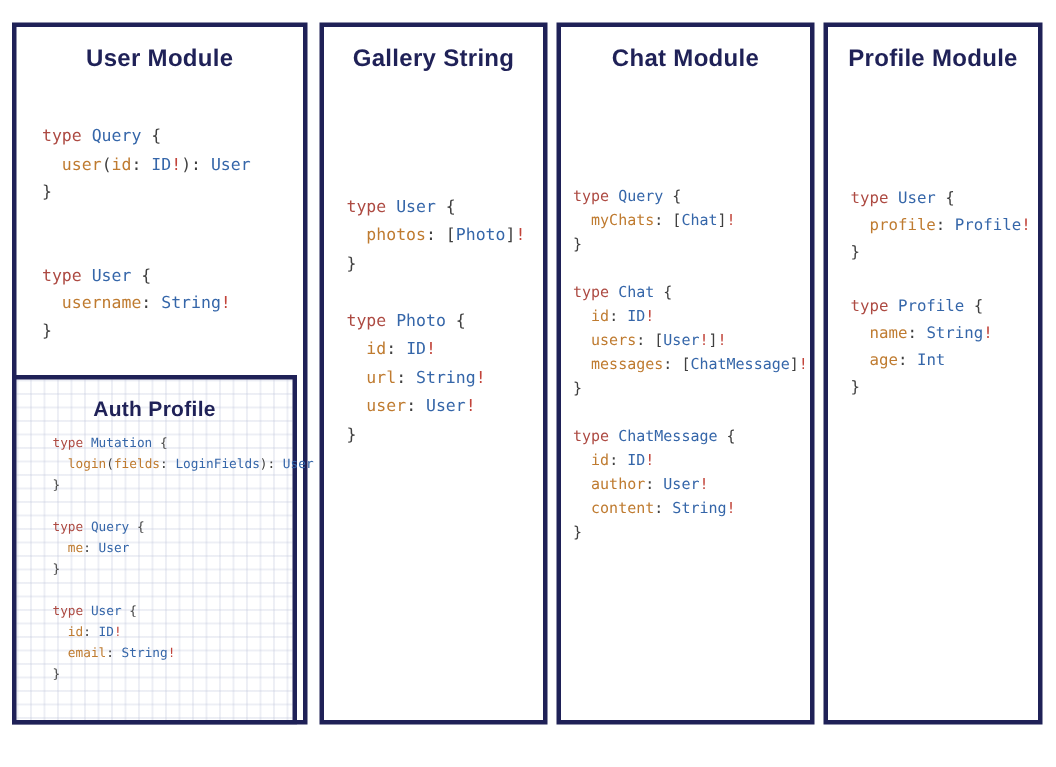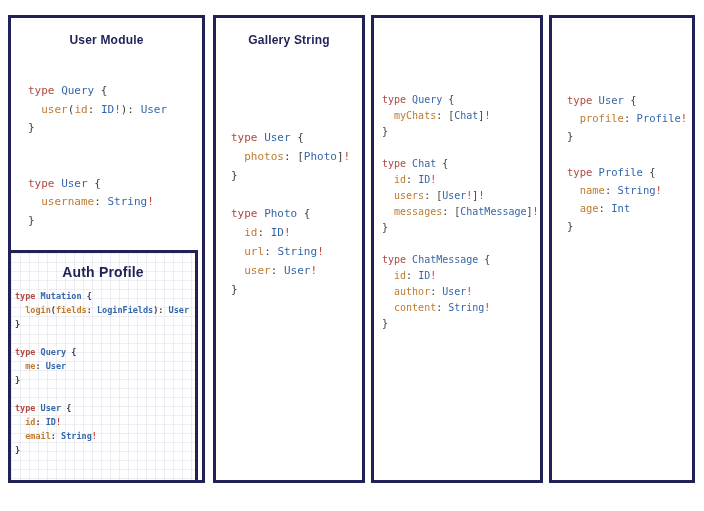--- a/index.html
+++ b/index.html
@@ -3,31 +3,31 @@
 <meta charset="utf-8">
 <style>
   html,body{margin:0;padding:0;background:#ffffff;}
   #stage{position:relative;width:704px;height:511px;background:#ffffff;overflow:hidden;
          font-family:"Liberation Sans",sans-serif;}
   .panel{position:absolute;box-sizing:border-box;border:3px solid var(--navy);background:#fff;}
   .p-user   {left:8px;  top:15px; width:197px; height:468px;}
   .p-gallery{left:213px; top:15px; width:152px; height:468px;}
   .p-chat   {left:371px; top:15px; width:172px; height:468px;}
   .p-profile{left:549px; top:15px; width:146px; height:468px;}
-  .panel-title{font-weight:700;font-size:12px;line-height:20px;color:var(--navy);
+  .panel-title{font-weight:700;font-size:16px;line-height:20px;color:var(--navy);
                text-align:center;margin-top:12px;letter-spacing:.2px;}
   .auth-box{position:absolute;box-sizing:border-box;left:-3px;top:232px;width:190px;height:233px;
             border:3px solid var(--navy);background:#fff;
             background-image:linear-gradient(rgba(190,196,218,.28) 1px,transparent 1px),
                              linear-gradient(90deg,rgba(190,196,218,.28) 1px,transparent 1px);
             background-size:9px 9px;}
   .auth-title{font-size:14px;line-height:18px;margin-top:10px;}
   .code{font-family:"DejaVu Sans Mono","Liberation Mono",monospace;white-space:pre;color:var(--pu);}
   .c-user   {font-size:11px;  line-height:18.5px;margin:32px 0 0 17px;}
-  .c-auth   {font-size:8.5px; line-height:14px;  margin:8px 0 0 4px;font-weight:bold;}
+  .c-auth   {font-size:8.5px; line-height:14px;  margin:8px 0 0 24px;}
   .c-gallery{font-size:11px;  line-height:19px;  margin:78px 0 0 15px;}
   .c-chat   {font-size:10px;  line-height:16px;  margin:74px 0 0 8px;}
   .c-profile{font-size:10.5px;line-height:18px;  margin:73px 0 0 15px;}
   .tk-k{color:var(--kw);}   
   .tk-t{color:var(--ty);}   
   .tk-f{color:var(--fd);}   
   .tk-p{color:var(--pu);}   
   .tk-b{color:var(--bg2);}  
 </style>
 </head>
@@ -43,20 +43,22 @@
       <div class="code c-auth"><div class="code-line"><span class="tk-k">type </span><span class="tk-t">Mutation</span><span class="tk-p"> {</span></div><div class="code-line"><span class="tk-f">  login</span><span class="tk-p">(</span><span class="tk-f">fields</span><span class="tk-p">: </span><span class="tk-t">LoginFields</span><span class="tk-p">): </span><span class="tk-t">User</span></div><div class="code-line"><span class="tk-p">}</span></div><div class="code-line">&nbsp;</div><div class="code-line"><span class="tk-k">type </span><span class="tk-t">Query</span><span class="tk-p"> {</span></div><div class="code-line"><span class="tk-f">  me</span><span class="tk-p">: </span><span class="tk-t">User</span></div><div class="code-line"><span class="tk-p">}</span></div><div class="code-line">&nbsp;</div><div class="code-line"><span class="tk-k">type </span><span class="tk-t">User</span><span class="tk-p"> {</span></div><div class="code-line"><span class="tk-f">  id</span><span class="tk-p">: </span><span class="tk-t">ID</span><span class="tk-b">!</span></div><div class="code-line"><span class="tk-f">  email</span><span class="tk-p">: </span><span class="tk-t">String</span><span class="tk-b">!</span></div><div class="code-line"><span class="tk-p">}</span></div></div>
     </div>
   </div>
 
   <div class="panel p-gallery">
     <div class="panel-title">Gallery String</div>
     <div class="code c-gallery"><div class="code-line"><span class="tk-k">type </span><span class="tk-t">User</span><span class="tk-p"> {</span></div><div class="code-line"><span class="tk-f">  photos</span><span class="tk-p">: [</span><span class="tk-t">Photo</span><span class="tk-p">]</span><span class="tk-b">!</span></div><div class="code-line"><span class="tk-p">}</span></div><div class="code-line">&nbsp;</div><div class="code-line"><span class="tk-k">type </span><span class="tk-t">Photo</span><span class="tk-p"> {</span></div><div class="code-line"><span class="tk-f">  id</span><span class="tk-p">: </span><span class="tk-t">ID</span><span class="tk-b">!</span></div><div class="code-line"><span class="tk-f">  url</span><span class="tk-p">: </span><span class="tk-t">String</span><span class="tk-b">!</span></div><div class="code-line"><span class="tk-f">  user</span><span class="tk-p">: </span><span class="tk-t">User</span><span class="tk-b">!</span></div><div class="code-line"><span class="tk-p">}</span></div></div>
   </div>
 
   <div class="panel p-chat">
+    <div class="panel-title">Chat Module</div>
     <div class="code c-chat"><div class="code-line"><span class="tk-k">type </span><span class="tk-t">Query</span><span class="tk-p"> {</span></div><div class="code-line"><span class="tk-f">  myChats</span><span class="tk-p">: [</span><span class="tk-t">Chat</span><span class="tk-p">]</span><span class="tk-b">!</span></div><div class="code-line"><span class="tk-p">}</span></div><div class="code-line">&nbsp;</div><div class="code-line"><span class="tk-k">type </span><span class="tk-t">Chat</span><span class="tk-p"> {</span></div><div class="code-line"><span class="tk-f">  id</span><span class="tk-p">: </span><span class="tk-t">ID</span><span class="tk-b">!</span></div><div class="code-line"><span class="tk-f">  users</span><span class="tk-p">: [</span><span class="tk-t">User</span><span class="tk-b">!</span><span class="tk-p">]</span><span class="tk-b">!</span></div><div class="code-line"><span class="tk-f">  messages</span><span class="tk-p">: [</span><span class="tk-t">ChatMessage</span><span class="tk-p">]</span><span class="tk-b">!</span></div><div class="code-line"><span class="tk-p">}</span></div><div class="code-line">&nbsp;</div><div class="code-line"><span class="tk-k">type </span><span class="tk-t">ChatMessage</span><span class="tk-p"> {</span></div><div class="code-line"><span class="tk-f">  id</span><span class="tk-p">: </span><span class="tk-t">ID</span><span class="tk-b">!</span></div><div class="code-line"><span class="tk-f">  author</span><span class="tk-p">: </span><span class="tk-t">User</span><span class="tk-b">!</span></div><div class="code-line"><span class="tk-f">  content</span><span class="tk-p">: </span><span class="tk-t">String</span><span class="tk-b">!</span></div><div class="code-line"><span class="tk-p">}</span></div></div>
   </div>
 
   <div class="panel p-profile">
+    <div class="panel-title">Profile Module</div>
     <div class="code c-profile"><div class="code-line"><span class="tk-k">type </span><span class="tk-t">User</span><span class="tk-p"> {</span></div><div class="code-line"><span class="tk-f">  profile</span><span class="tk-p">: </span><span class="tk-t">Profile</span><span class="tk-b">!</span></div><div class="code-line"><span class="tk-p">}</span></div><div class="code-line">&nbsp;</div><div class="code-line"><span class="tk-k">type </span><span class="tk-t">Profile</span><span class="tk-p"> {</span></div><div class="code-line"><span class="tk-f">  name</span><span class="tk-p">: </span><span class="tk-t">String</span><span class="tk-b">!</span></div><div class="code-line"><span class="tk-f">  age</span><span class="tk-p">: </span><span class="tk-t">Int</span></div><div class="code-line"><span class="tk-p">}</span></div></div>
   </div>
 
 </div>
 
 </body></html>

